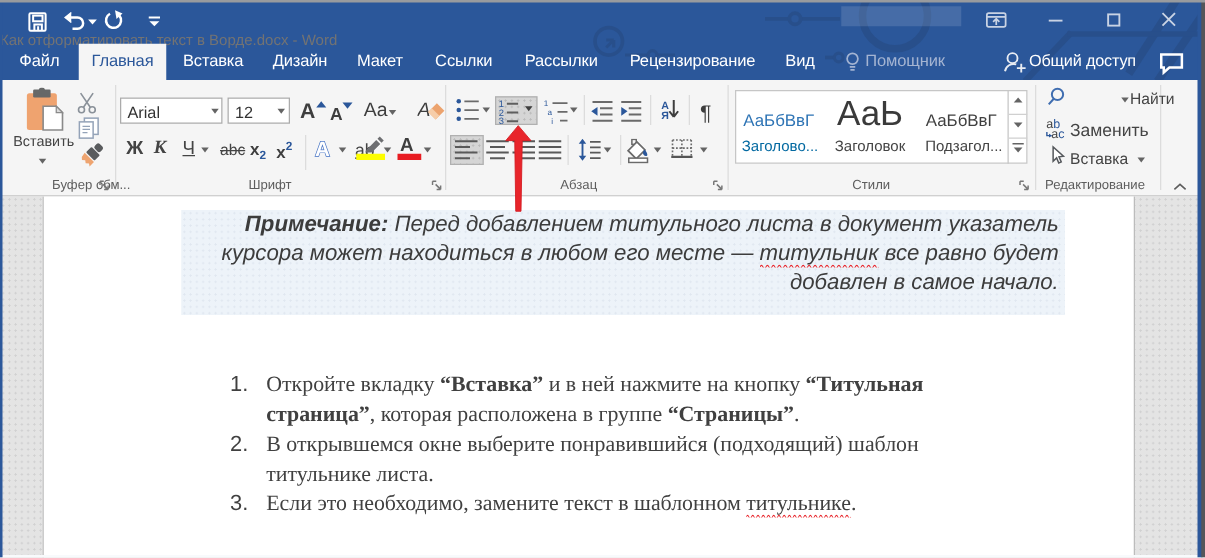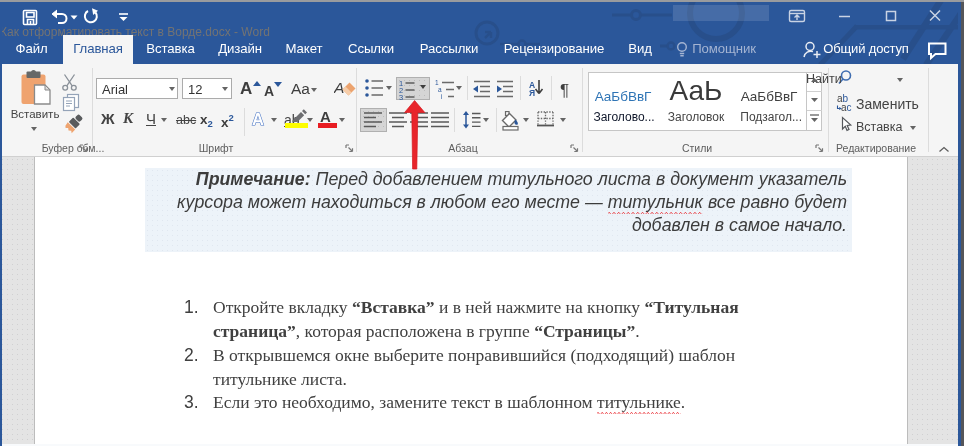--- a/index.html
+++ b/index.html
@@ -340,21 +340,21 @@
 <div class="abs caret" style="left:523px;top:118px;"></div>
 <div class="abs caret" style="left:560px;top:118px;"></div>
 <svg class="abs" style="left:570px;top:144px;z-index:3;" width="9" height="9">
     <path d="M1,1 h3 M1,1 v3" stroke="#777" stroke-width="1.2" fill="none"></path>
     <path d="M3.5,3.5 l4,4 M7.5,7.5 v-3.2 M7.5,7.5 h-3.2" stroke="#777" stroke-width="1.2" fill="none"></path>
   </svg>
 
 <div class="abs" style="left:588px;top:72px;width:234px;height:59px;background:#fff;border:1px solid #c6c6c6;box-sizing:border-box;z-index:3;"></div>
 <div class="abs" style="left:806px;top:72px;width:1px;height:59px;background:#c6c6c6;z-index:4;"></div>
 <div class="abs" style="left:593px;top:89px;width:60px;text-align:center;font-size:13.5px;color:#2e74b5;z-index:4;">АаБбВвГ</div>
-<div class="abs" style="left:592px;top:110px;width:64px;text-align:center;font-size:12px;color:#0f172a;z-index:4;">Заголово...</div>
+<div class="abs" style="left:592px;top:110px;width:64px;text-align:center;font-size:12px;color:#0369a1;z-index:4;">Заголово...</div>
 <div class="abs" style="left:666px;top:75px;width:60px;text-align:center;font-size:28px;color:#3a3a3a;z-index:4;">АаЬ</div>
 <div class="abs" style="left:664px;top:110px;width:64px;text-align:center;font-size:12px;color:#444;z-index:4;">Заголовок</div>
 <div class="abs" style="left:738px;top:89px;width:62px;text-align:center;font-size:13.5px;color:#404040;z-index:4;">АаБбВвГ</div>
 <div class="abs" style="left:736px;top:110px;width:66px;text-align:right;font-size:12px;color:#444;z-index:4;">Подзагол...</div>
 <svg class="abs" style="left:807px;top:72px;z-index:5;" width="15" height="59">
   <path d="M4,10 l3.5,-4 3.5,4 z" fill="#646464"></path>
   <path d="M4,26 l3.5,4 3.5,-4 z" fill="#646464"></path>
   <path d="M3,43 h9" stroke="#646464" stroke-width="1.3"></path>
   <path d="M4,46 l3.5,4 3.5,-4 z" fill="#646464"></path>
   <path d="M0,19.5 h15 M0,38.5 h15" stroke="#d0d0d0" stroke-width="1"></path>
@@ -372,21 +372,21 @@
   <g font-family="Liberation Sans" font-size="10">
     <text x="1" y="34" fill="#444">a</text>
       <text x="6.5" y="34" fill="#2b579a">b</text>
     <text x="5" y="42.5" fill="#444">a</text>
       <text x="10.5" y="42.5" fill="#2b579a">c</text>
   </g>
   <path d="M1.5,37.5 v3 h2" stroke="#2b579a" fill="none" stroke-width="1.1"></path>
   <path d="M3.2,39 l2.6,1.5 -2.6,1.5 z" fill="#2b579a"></path>
   <path d="M6.5,49.5 l0,11.5 2.8,-2.7 1.7,4.1 2,-0.9 -1.8,-4 3.6,-0.5 z" fill="#fff" stroke="#55585c" stroke-width="1.2"></path>
 </svg>
-<div class="abs rtxt" style="left:806px;top:72px;font-size:12.5px;">Найти</div>
+<div class="abs rtxt" style="left:904px;top:72px;font-size:12.5px;">Найти</div>
 <div class="abs caret" style="left:897px;top:78px;"></div>
 <div class="abs rtxt" style="left:856px;top:95.5px;font-size:14px;">Заменить</div>
 <div class="abs rtxt" style="left:856px;top:119.5px;font-size:12.5px;">Вставка</div>
 <div class="abs caret" style="left:910px;top:126px;"></div>
 <svg class="abs" style="left:938px;top:145px;z-index:3;" width="12" height="9">
   <path d="M1.5,6.5 l4.5,-4 4.5,4" stroke="#5d5d5d" fill="none" stroke-width="1.3"></path>
 </svg>
 
 <div class="abs" id="docarea"></div>
 <div class="abs" id="page"></div>

